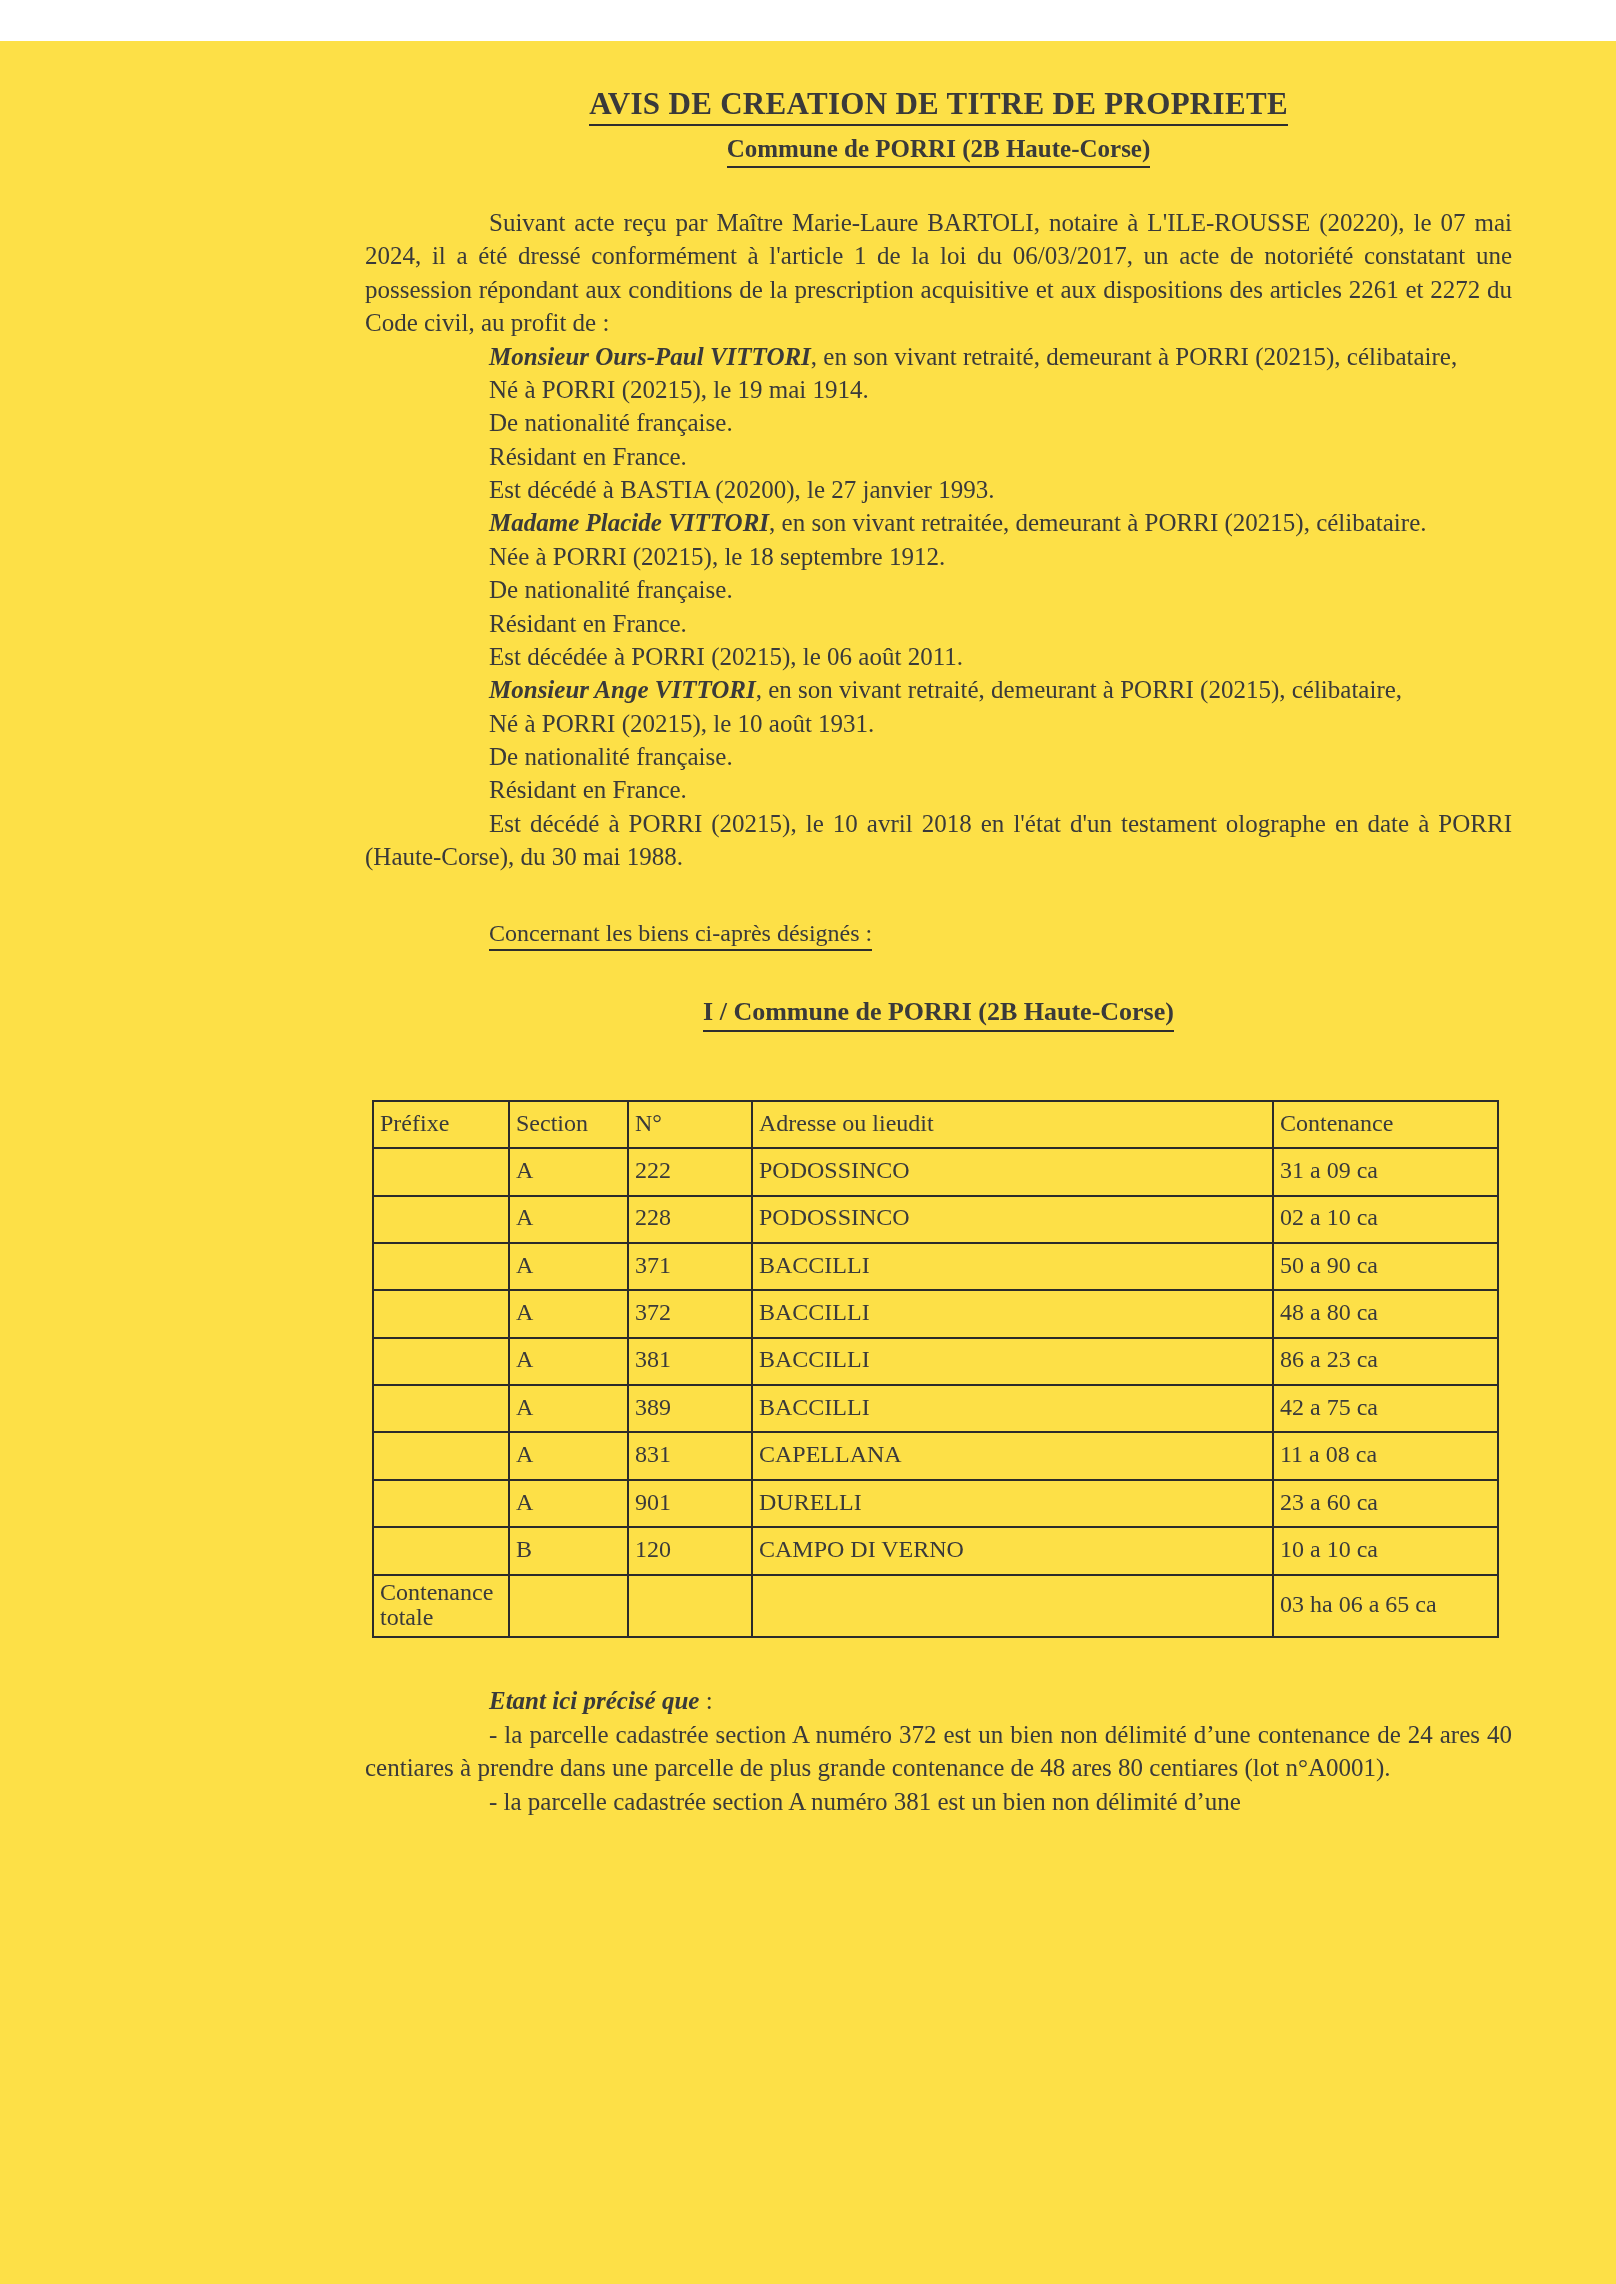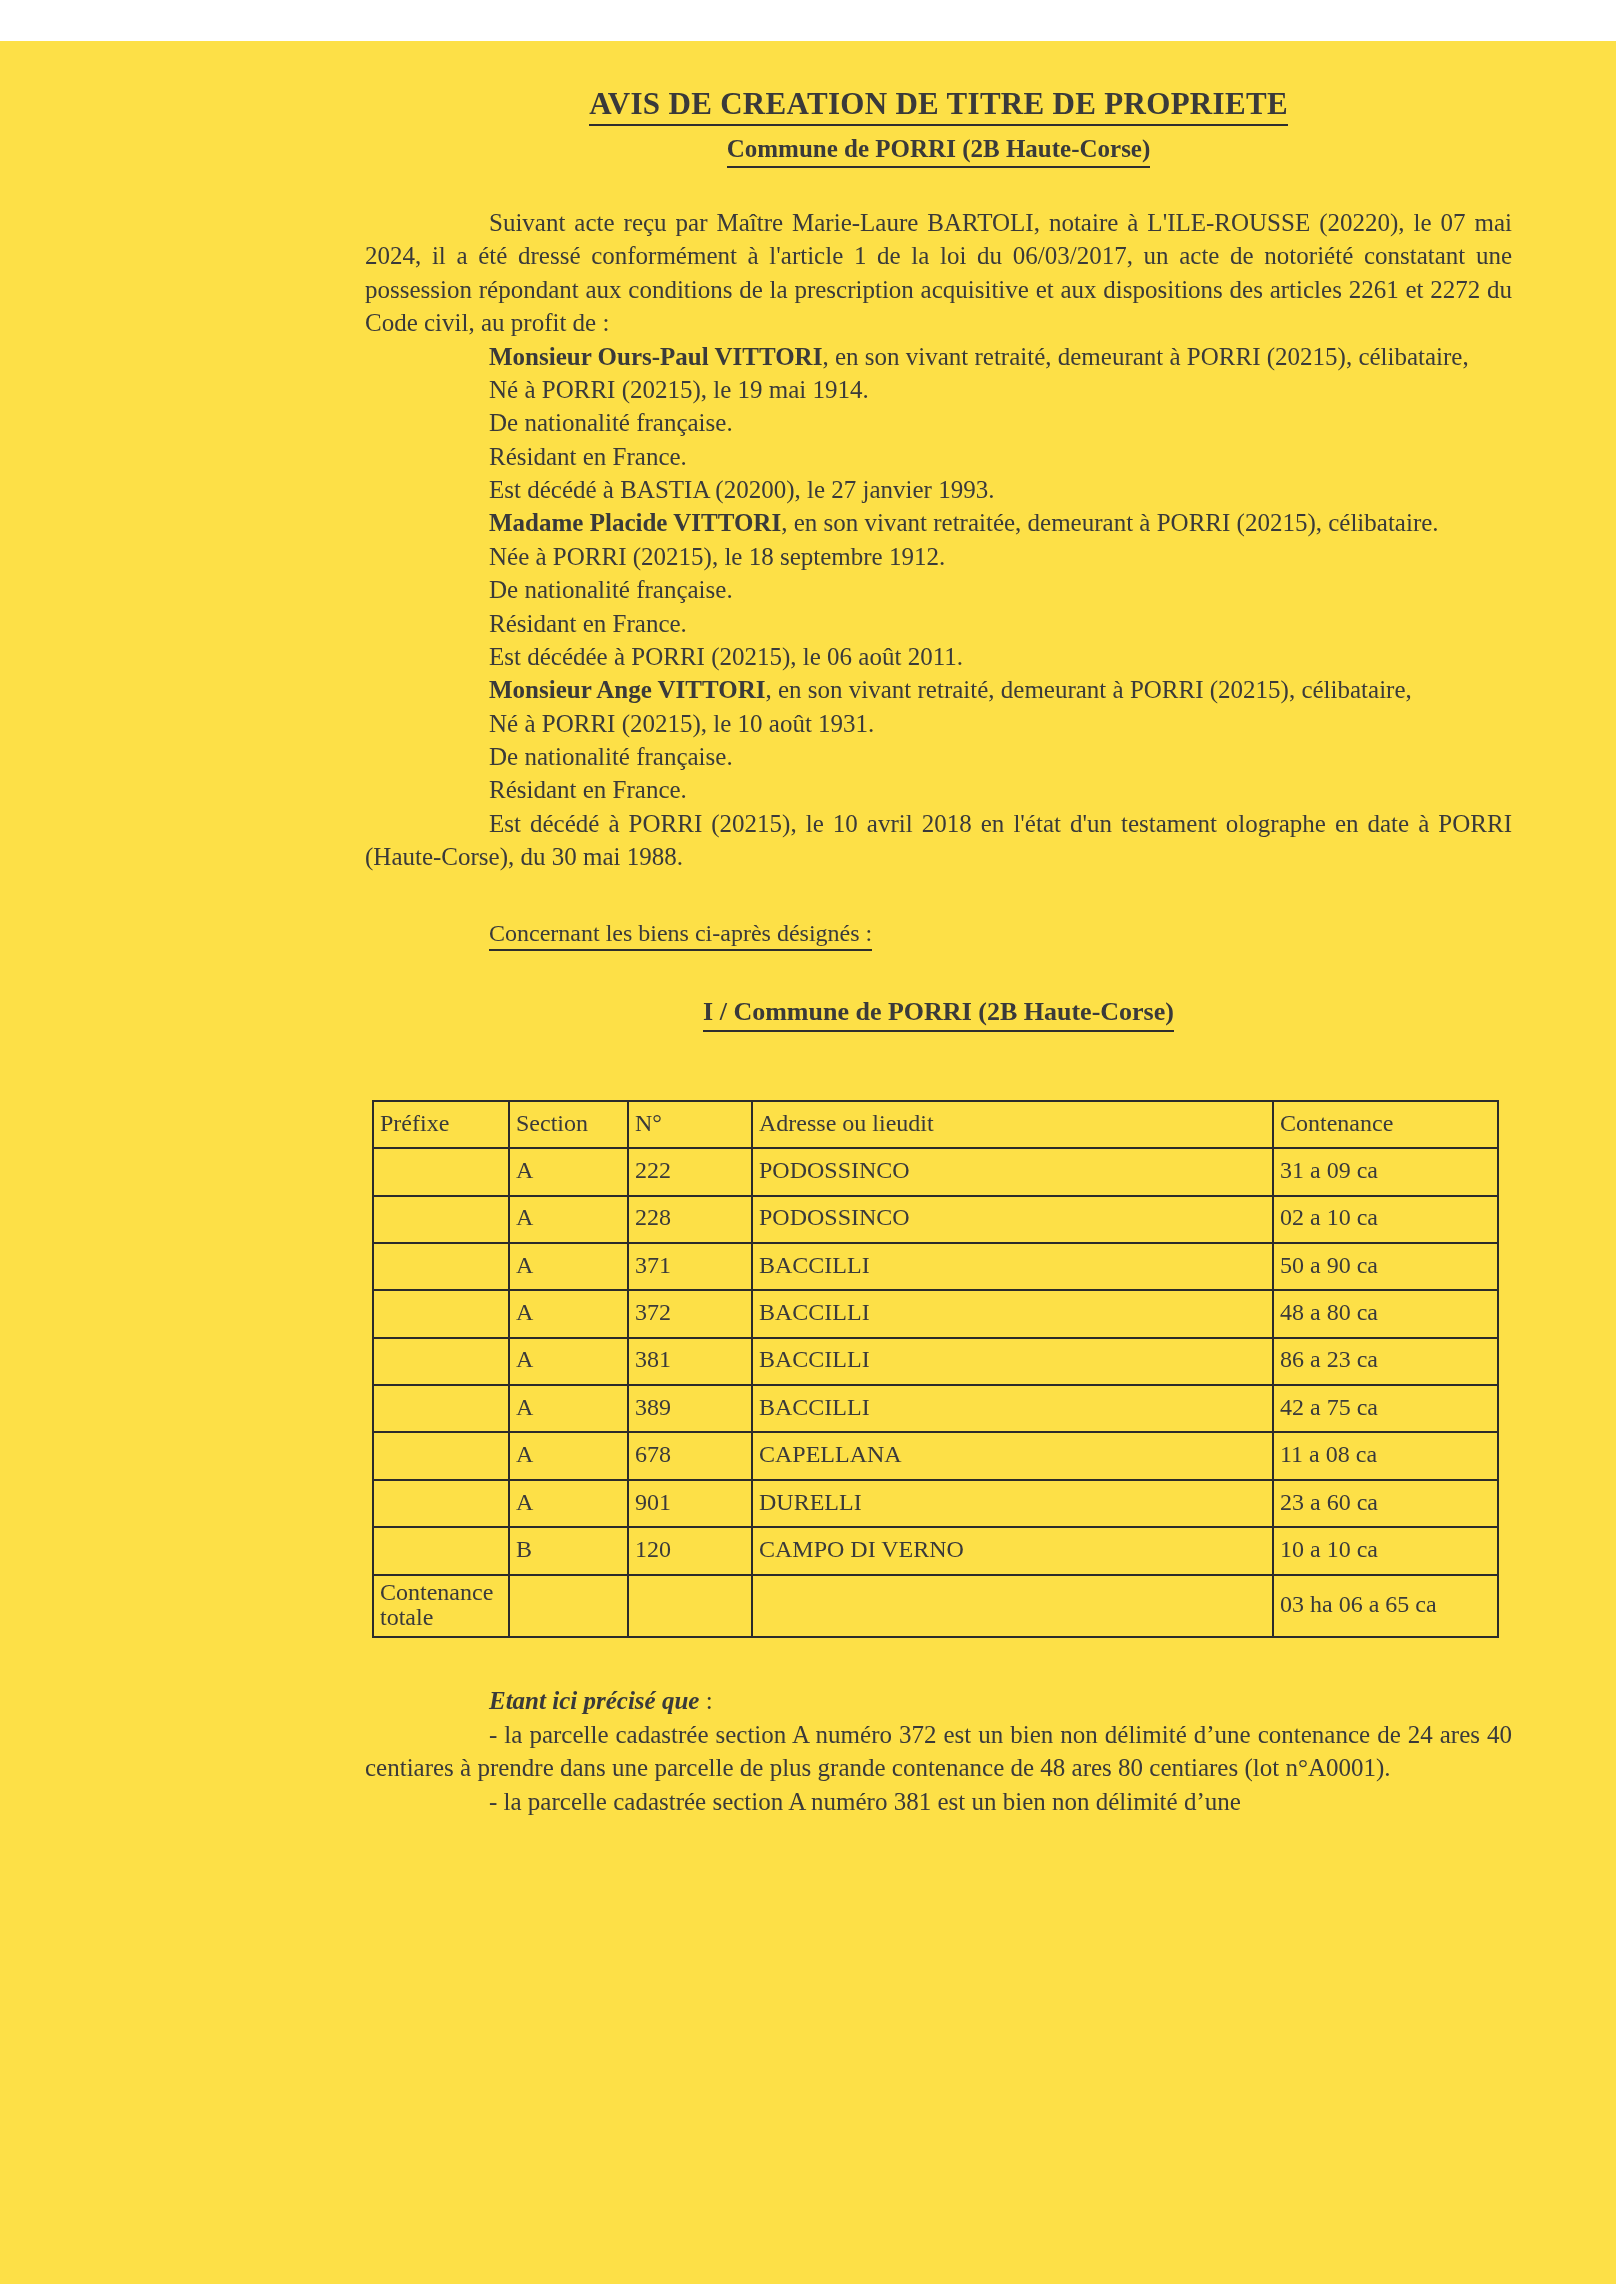--- a/index.html
+++ b/index.html
@@ -75,20 +75,21 @@
   p.indent {
     text-indent: 124px;
   }
   p.hang {
     padding-left: 124px;
     text-indent: 0;
     text-align: left;
   }
   b.name {
     font-weight: bold;
+    font-style: italic;
   }
   i.bi {
     font-weight: bold;
     font-style: italic;
   }
   .sp-46 { height: 30px; }
   .sp-58 { height: 38px; }
   .sp-70 { height: 46px; }
 
   
@@ -219,21 +220,21 @@
         <tr>
           <td></td>
           <td>A</td>
           <td>389</td>
           <td>BACCILLI</td>
           <td>42 a 75 ca</td>
         </tr>
         <tr>
           <td></td>
           <td>A</td>
-          <td>678</td>
+          <td>831</td>
           <td>CAPELLANA</td>
           <td>11 a 08 ca</td>
         </tr>
         <tr>
           <td></td>
           <td>A</td>
           <td>901</td>
           <td>DURELLI</td>
           <td>23 a 60 ca</td>
         </tr>

